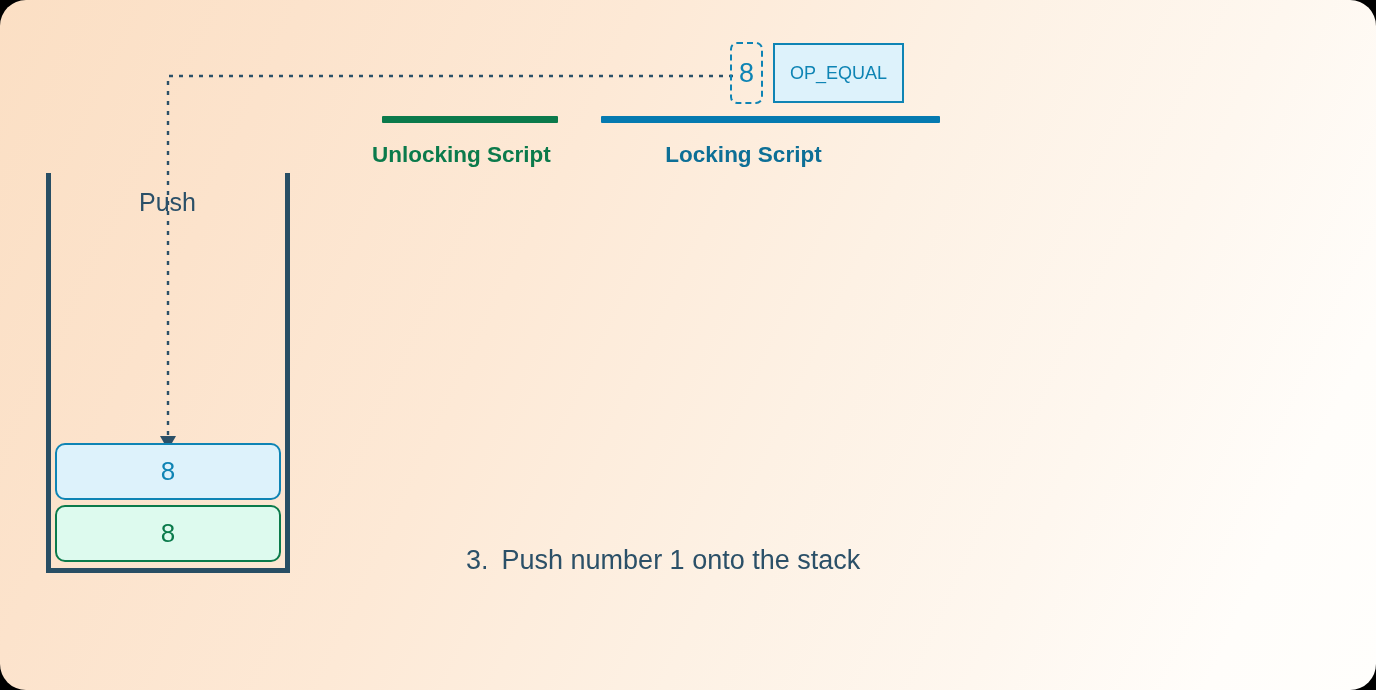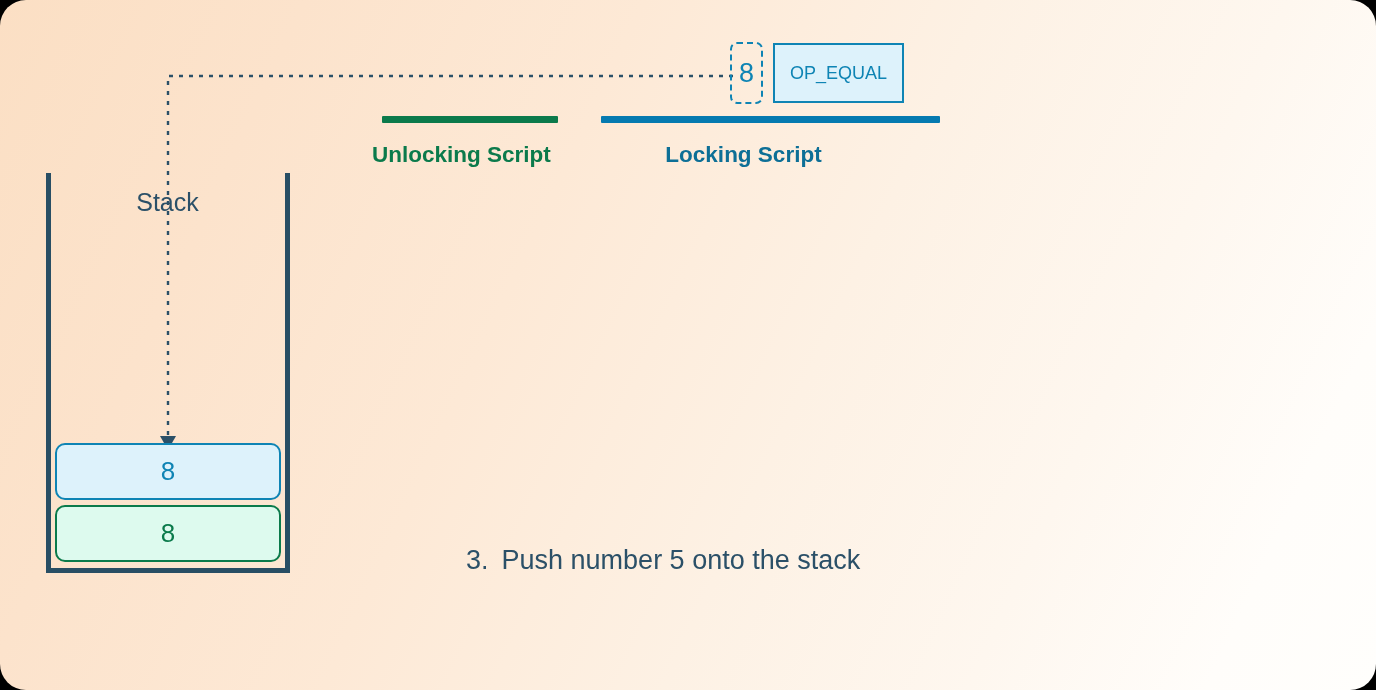--- a/index.html
+++ b/index.html
@@ -206,28 +206,28 @@
     <div class="token-placeholder">8</div>
     <div class="token-op">OP_EQUAL</div>
   </div>
 
   <div class="bar" id="bar-unlocking"></div>
   <div class="bar" id="bar-locking"></div>
 
   <div class="script-label" id="label-unlocking">Unlocking Script</div>
   <div class="script-label" id="label-locking">Locking Script</div>
 
-  <div id="push-label">Stack</div>
+  <div id="push-label">Push</div>
 
   <div id="stack-box">
     <div id="stack-items">
       <div class="stack-item blue">8</div>
       <div class="stack-item green">8</div>
     </div>
   </div>
 
 
   <div id="step-caption">
     <span id="step-number">3.</span>
-    <span>Push number 5 onto the stack</span>
+    <span>Push number 1 onto the stack</span>
   </div>
 
 </div>
 
 </body></html>

